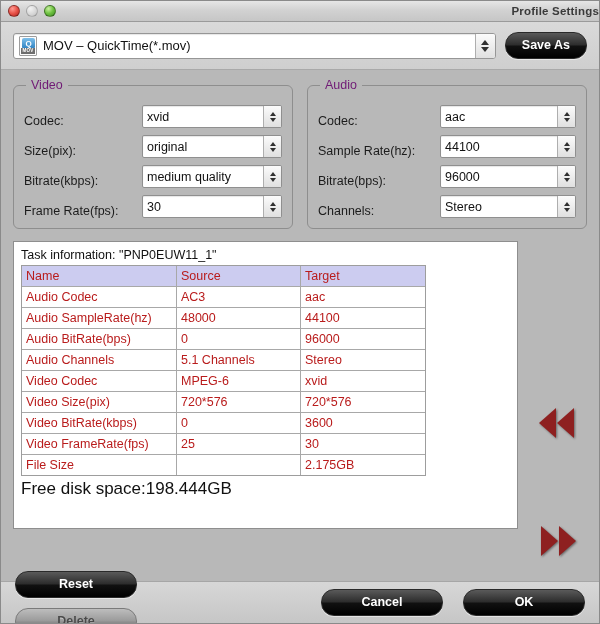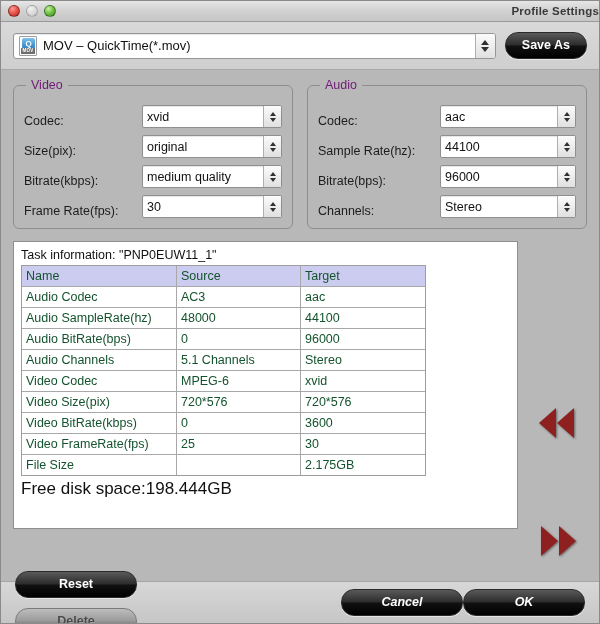--- a/index.html
+++ b/index.html
@@ -257,21 +257,21 @@
     border-spacing: 0;
     width: 403px;
     table-layout: fixed;
     border: 1px solid #9d9d9d;
     background: #fff;
   }
   table.tinfo th, table.tinfo td {
     border-right: 1px solid #a8a8a8;
     border-bottom: 1px solid #a8a8a8;
     font-size: 12.5px;
-    color: #14532d;
+    color: #b91c1c;
     text-align: left;
     font-weight: normal;
     padding: 0 0 0 4px;
     height: 20px;
     line-height: 20px;
     overflow: hidden;
     white-space: nowrap;
     box-sizing: border-box;
   }
   table.tinfo th { background: #ccccf0; }
@@ -311,21 +311,21 @@
     left: 0; right: 0; bottom: 0;
     height: 42px;
     background: linear-gradient(to bottom,#d7d7d7 0%,#c6c6c6 100%);
     border-top: 1px solid #a6a6a6;
     display: flex;
     align-items: center;
     padding: 0 14px;
     box-sizing: border-box;
   }
   #footer .left { display: flex; gap: 10px; flex-direction: column; }
-  #footer .right { display: flex; gap: 0; margin-left: auto; font-style: italic; }
+  #footer .right { display: flex; gap: 20px; margin-left: auto; }
   #footer .pill { min-width: 88px; }
 </style>
 </head>
 <body>
 
 <div id="window">
 
   <div id="titlebar">
     <div class="traffic">
       <div class="light close"></div>

